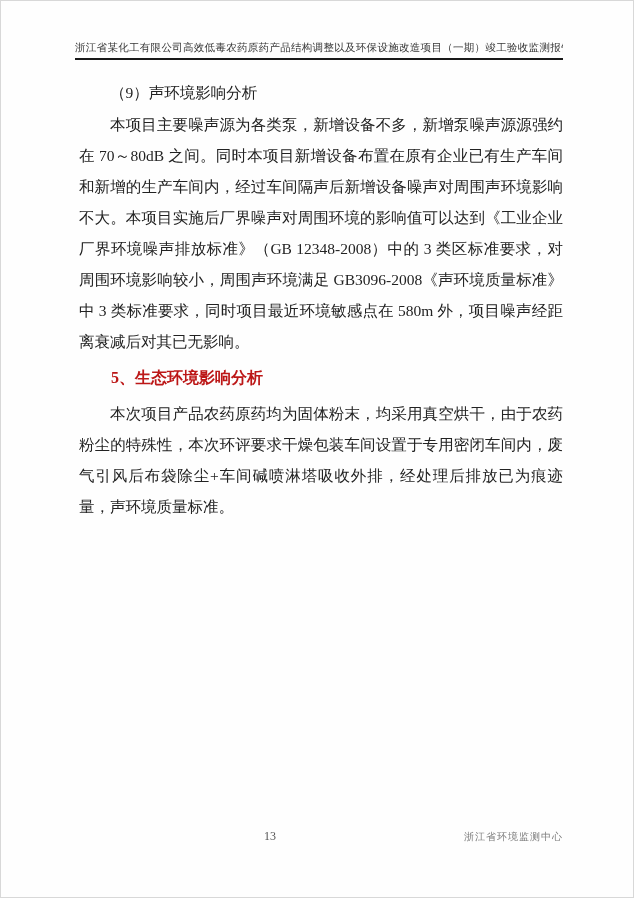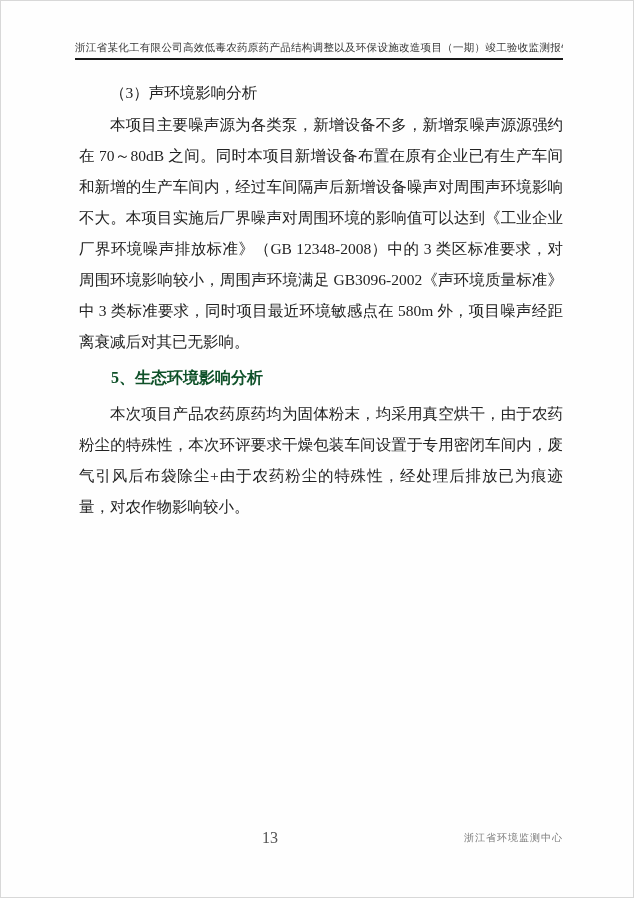--- a/index.html
+++ b/index.html
@@ -59,59 +59,59 @@
   }
   .para-subhead {
     margin: 0 0 1px 0;
     text-indent: 2em;
   }
   .section-heading {
     margin: 5px 0 5px 0;
     text-indent: 2em;
     font-weight: bold;
     font-size: 16px;
-    color: #14532d;
+    color: #b91c1c;
   }
   .footer {
     position: absolute;
     top: 828px;
     left: 74px;
     width: 488px;
     display: flex;
     align-items: center;
     font-size: 10px;
     color: #6a6a6a;
   }
   .footer .spacer-left { width: 175px; }
   .footer .page-num {
     width: 40px;
     text-align: center;
     color: #555555;
-    font-size: 16px;
+    font-size: 12px;
   }
   .footer .institute {
     margin-left: auto;
     letter-spacing: 1px;
     color: #7a7a7a;
     text-align: center;
   }
 </style>
 </head>
 <body>
 
 <div class="page">
   <div class="scanwrap">
 
     <div class="header">浙江省某化工有限公司高效低毒农药原药产品结构调整以及环保设施改造项目（一期）竣工验收监测报告（修订本）</div>
 
     <div class="content">
-      <p class="para-subhead">（3）声环境影响分析</p>
-      <p class="para">本项目主要噪声源为各类泵，新增设备不多，新增泵噪声源源强约在 70～80dB 之间。同时本项目新增设备布置在原有企业已有生产车间和新增的生产车间内，经过车间隔声后新增设备噪声对周围声环境影响不大。本项目实施后厂界噪声对周围环境的影响值可以达到《工业企业厂界环境噪声排放标准》（GB 12348-2008）中的 3 类区标准要求，对周围环境影响较小，周围声环境满足 GB3096-2002《声环境质量标准》中 3 类标准要求，同时项目最近环境敏感点在 580m 外，项目噪声经距离衰减后对其已无影响。</p>
+      <p class="para-subhead">（9）声环境影响分析</p>
+      <p class="para">本项目主要噪声源为各类泵，新增设备不多，新增泵噪声源源强约在 70～80dB 之间。同时本项目新增设备布置在原有企业已有生产车间和新增的生产车间内，经过车间隔声后新增设备噪声对周围声环境影响不大。本项目实施后厂界噪声对周围环境的影响值可以达到《工业企业厂界环境噪声排放标准》（GB 12348-2008）中的 3 类区标准要求，对周围环境影响较小，周围声环境满足 GB3096-2008《声环境质量标准》中 3 类标准要求，同时项目最近环境敏感点在 580m 外，项目噪声经距离衰减后对其已无影响。</p>
       <p class="section-heading">5、生态环境影响分析</p>
-      <p class="para">本次项目产品农药原药均为固体粉末，均采用真空烘干，由于农药粉尘的特殊性，本次环评要求干燥包装车间设置于专用密闭车间内，废气引风后布袋除尘+由于农药粉尘的特殊性，经处理后排放已为痕迹量，对农作物影响较小。</p>
+      <p class="para">本次项目产品农药原药均为固体粉末，均采用真空烘干，由于农药粉尘的特殊性，本次环评要求干燥包装车间设置于专用密闭车间内，废气引风后布袋除尘+车间碱喷淋塔吸收外排，经处理后排放已为痕迹量，声环境质量标准。</p>
     </div>
 
     <div class="footer">
       <span class="spacer-left"></span>
       <span class="page-num">13</span>
       <span class="institute">浙江省环境监测中心</span>
     </div>
 
   </div>
 </div>

